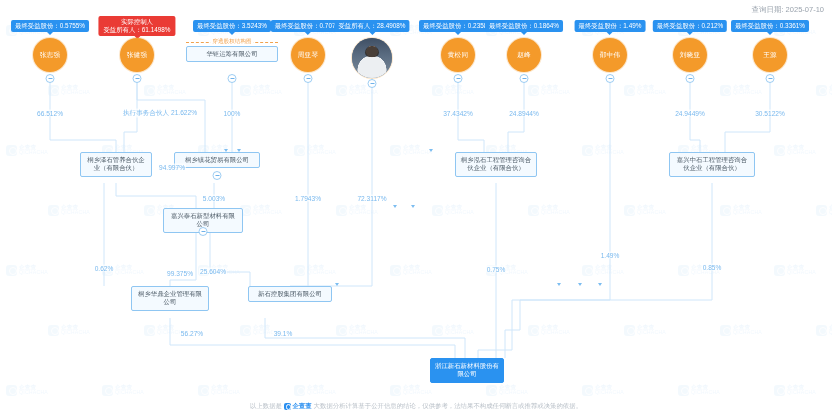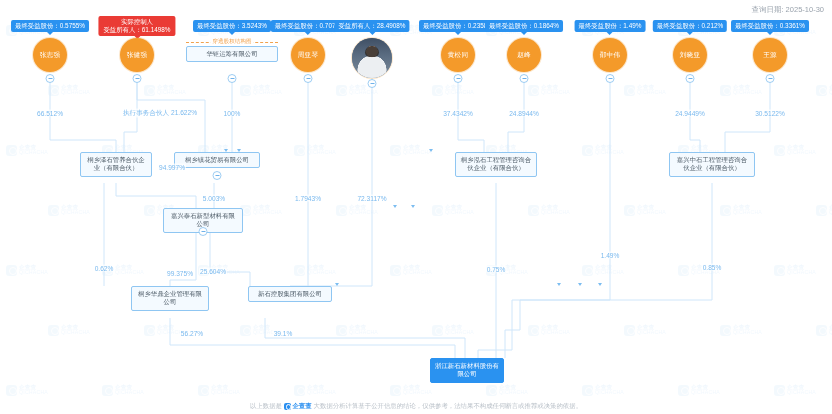--- a/index.html
+++ b/index.html
@@ -394,21 +394,21 @@
       <div class="wm" style="left: 678px; top: 384px;">
         <span class="wm-sq"></span>
         <span class="wm-tx"><b>企查查</b>QICHACHA</span>
       </div>
       <div class="wm" style="left: 774px; top: 384px;">
         <span class="wm-sq"></span>
         <span class="wm-tx"><b>企查查</b>QICHACHA</span>
       </div>
     </div>
 
-  <div class="hdr-date">查询日期: 2025-10-30</div>
+  <div class="hdr-date">查询日期: 2025-07-10</div>
 
   <svg id="edges">
     <g fill="none" stroke="#cfe6fa" stroke-width="1">
 
       <path d="M50,78 L50,140 L116,140 L116,152"></path>
 
       <path d="M137,78 L137,132 L124,132 L124,152"></path>
 
       <path d="M137,78 L137,100 L205,100 L205,152"></path>
 

